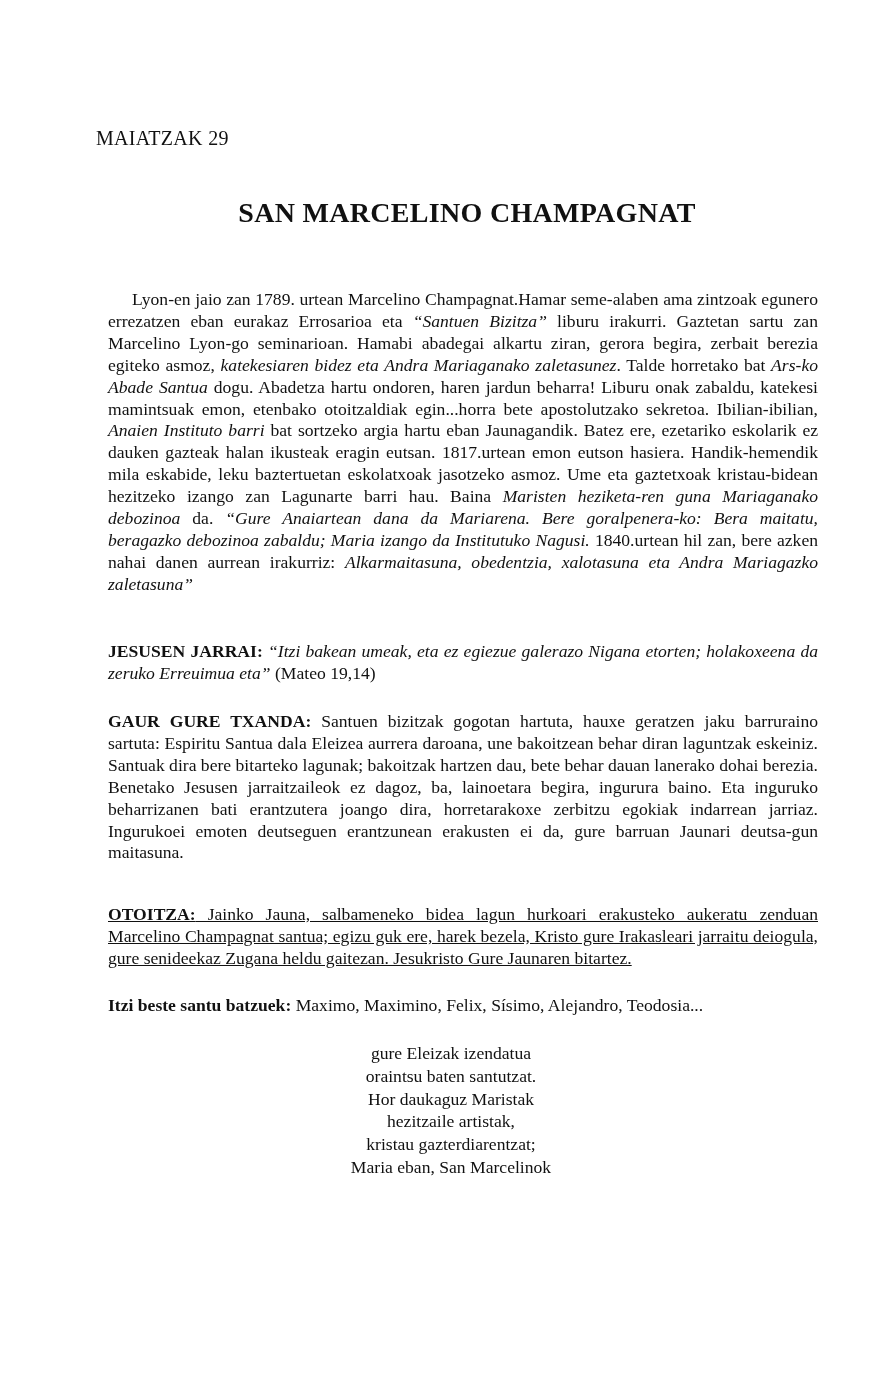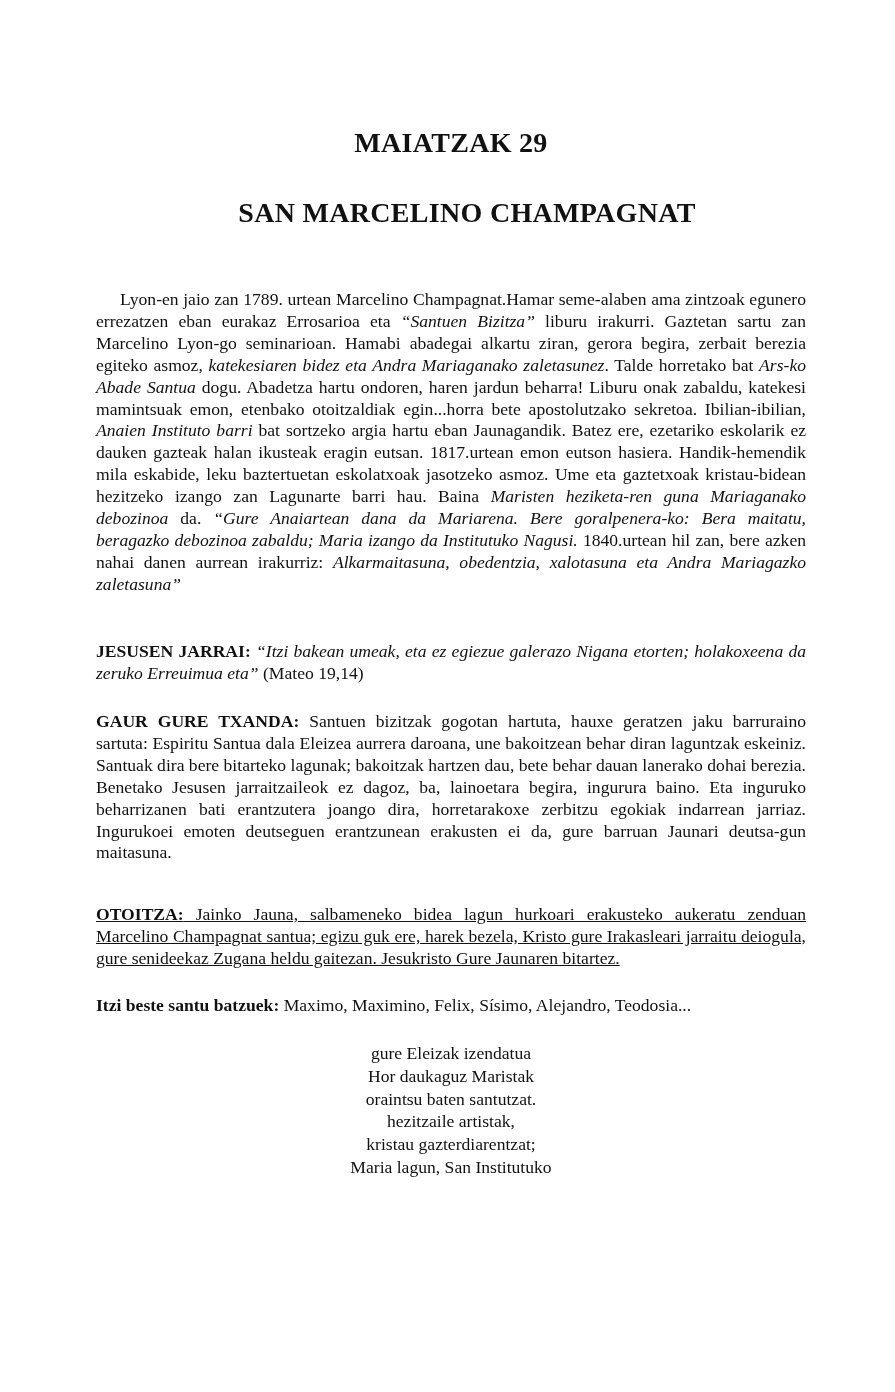--- a/index.html
+++ b/index.html
@@ -1,23 +1,23 @@
 <!DOCTYPE html>
 <html><head>
 <meta charset="utf-8">
 <style>
   html, body { margin: 0; padding: 0; background: #ffffff; }
   body { width: 895px; height: 1392px; position: relative; overflow: hidden;
          font-family: "Liberation Serif", "DejaVu Serif", serif; color: #111; }
   .page { position: absolute; left: 96px; top: 0; width: 710px; }
-  .title1 { position: absolute; top: 127px; left: 0; width: 710px; text-align: center;
-            font-weight: bold; font-size: 28px; letter-spacing: 0.3px; }
+  .title1 { position: absolute; top: 127px; left: 0; width: 710px; text-align: left;
+            font-weight: normal; font-size: 20px; letter-spacing: 0.3px; }
   .title2 { position: absolute; top: 197px; left: 16px; width: 710px; text-align: center;
             font-weight: bold; font-size: 28px; letter-spacing: 0.3px; }
-  .para { position: absolute; left: 0; width: 710px; font-size: 17.6px; line-height: 21.9px;
+  .para { position: absolute; left: 12px; width: 710px; font-size: 17.6px; line-height: 21.9px;
           text-align: justify; }
   .para i { font-style: italic; }
   .lead { font-weight: bold; }
   .indent { text-indent: 24px; }
   .p1 { top: 289px; }
   .p2 { top: 641px; }
   .p3 { top: 711px; }
   .p4 { top: 904px; text-decoration: underline; }
   .p5 { top: 995px; }
   .poem { position: absolute; top: 1042px; left: 0; width: 710px; text-align: center;
@@ -47,20 +47,20 @@
   <div class="para p4">
     <span class="lead">OTOITZA:</span><span> Jainko Jauna, salbameneko bidea lagun hurkoari erakusteko aukeratu zenduan Marcelino Champagnat santua; egizu guk ere, harek bezela, Kristo gure Irakasleari jarraitu deiogula, gure senideekaz Zugana heldu gaitezan. Jesukristo Gure Jaunaren bitartez.</span>
   </div>
 
   <div class="para p5">
     <span class="lead">Itzi beste santu batzuek:</span><span> Maximo, Maximino, Felix, Sísimo, Alejandro, Teodosia...</span>
   </div>
 
   <div class="poem">
     <div>gure Eleizak izendatua</div>
+    <div>oraintsu baten santutzat.</div>
     <div>Hor daukaguz Maristak</div>
-    <div>oraintsu baten santutzat.</div>
     <div>hezitzaile artistak,</div>
     <div>kristau gazterdiarentzat;</div>
-    <div>Maria lagun, San Institutuko</div>
+    <div>Maria eban, San Marcelinok</div>
   </div>
 
 </div>
 
 </body></html>

